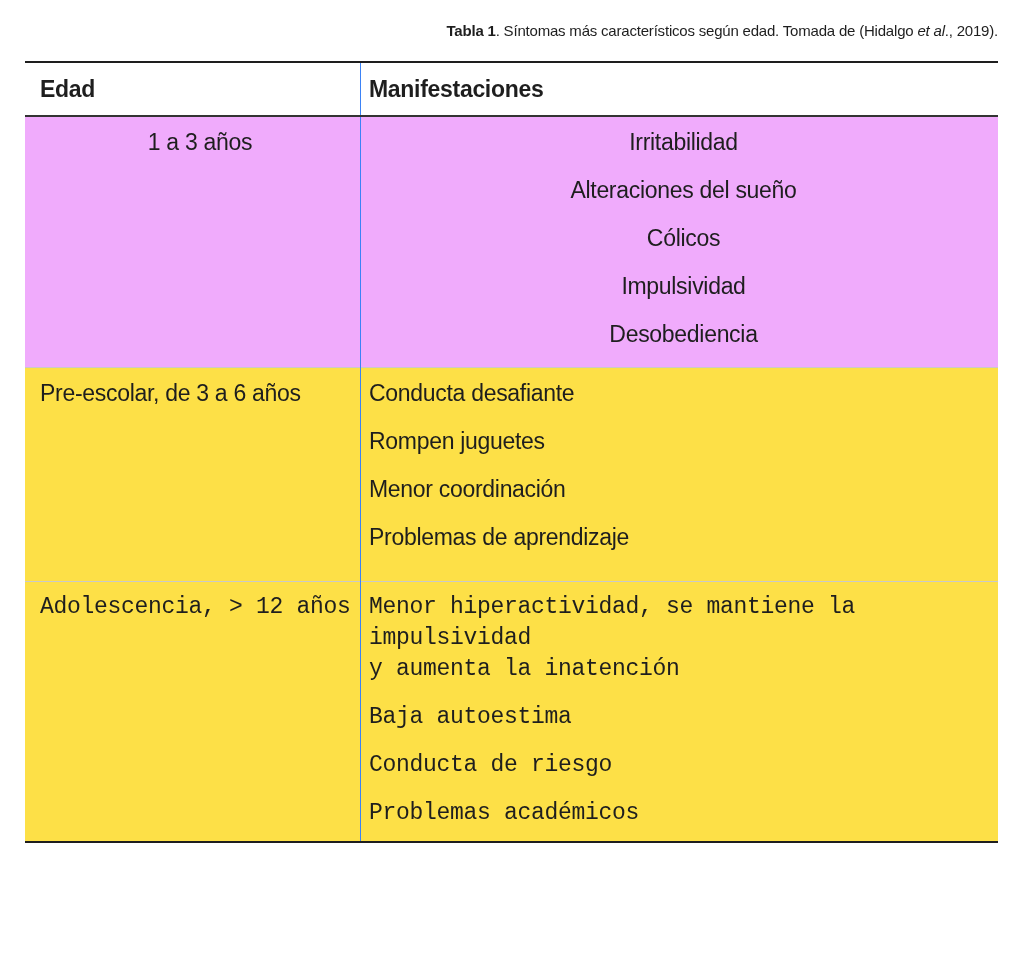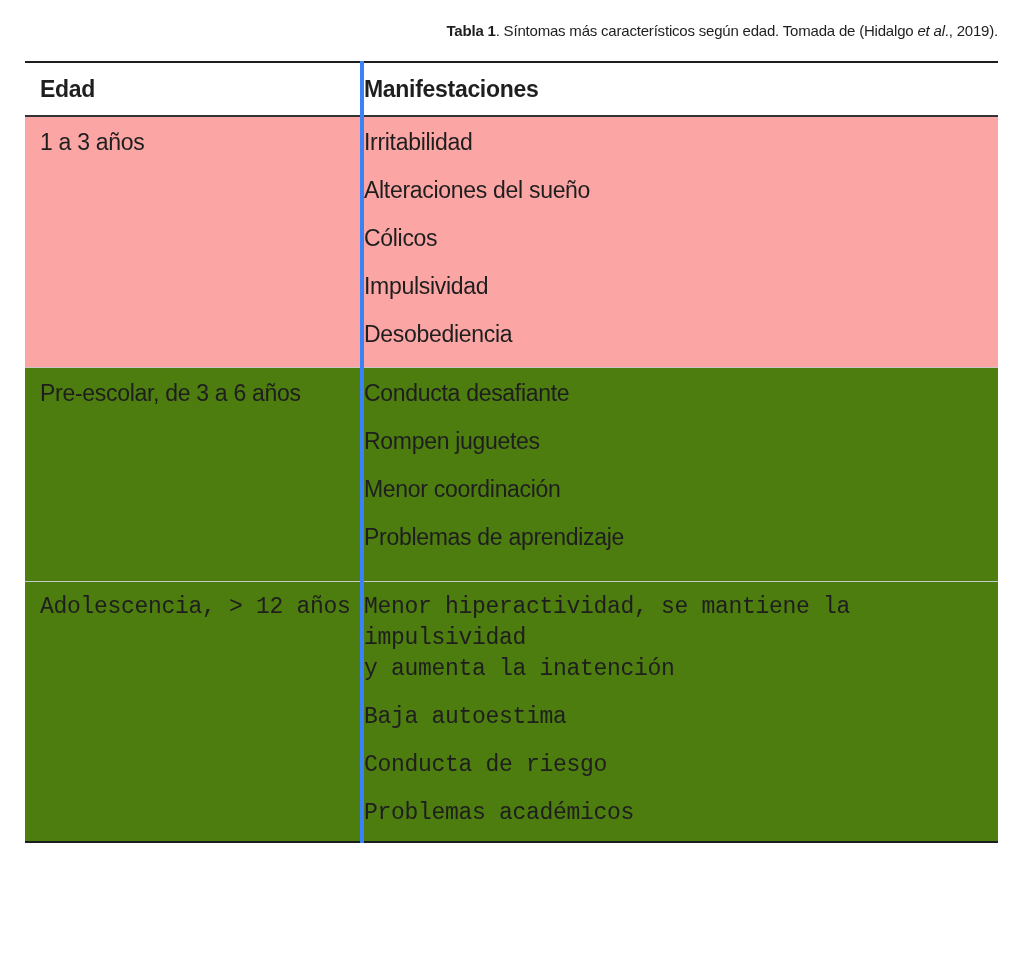--- a/index.html
+++ b/index.html
@@ -2,26 +2,26 @@
 <html><head>
 <meta charset="utf-8">
 <style>
   html, body { margin:0; padding:0; background:#ffffff; }
   body { width:1024px; height:962px; position:relative; font-family:"Liberation Sans", sans-serif; color:#1e1e1e; }
   .caption { position:absolute; right:26px; top:22px; font-size:15px; letter-spacing:-0.2px; }
   .caption b { font-weight:bold; }
   .caption i { font-style:italic; }
   table { position:absolute; left:25px; top:61px; width:973px; border-collapse:collapse; font-size:23px; letter-spacing:-0.3px; }
   thead th { text-align:left; font-weight:bold; height:52px; padding:0 0 0 15px; border-top:2px solid #1e1e1e; border-bottom:2px solid #333; }
-  th.c2, td.c2 { border-left:4px solid #3b82f6; padding-left:0; }
+  th.c2, td.c2 { border-left:1px solid #3b82f6; padding-left:8px; }
   td { vertical-align:top; padding:0 0 0 15px; }
   td.c1 { width:320px; padding-top:12px; }
   tr.group td { border-top:1px solid #c9c9c9; }
-  tr.green td { background:#fca5a5; }
-  tr.yellow td { background:#4d7c0f; }
+  tr.green td { background:#f0abfc;text-align:center; }
+  tr.yellow td { background:#fde047; }
   .item { line-height:31px; margin-bottom:17px; }
   .items { padding-top:10px; padding-bottom:0; }
   tbody tr:last-child td { border-bottom:2px solid #1e1e1e;font-family:Liberation Mono, monospace; }
 </style>
 </head>
 <body>
 
 <div class="caption"><b>Tabla 1</b><span>. Síntomas más característicos según edad. Tomada de (Hidalgo </span><i>et al</i><span>., 2019).</span></div>
 
 <table>

